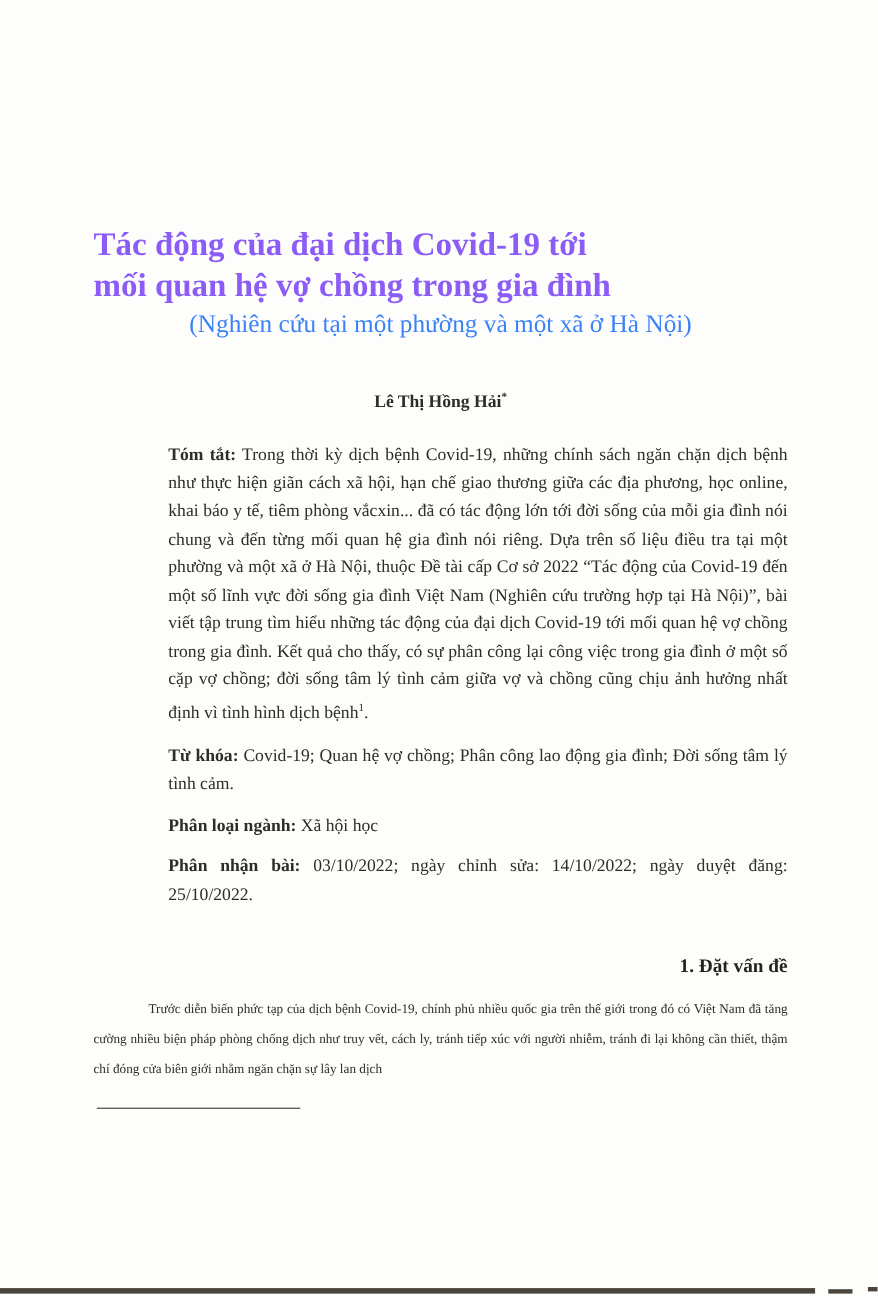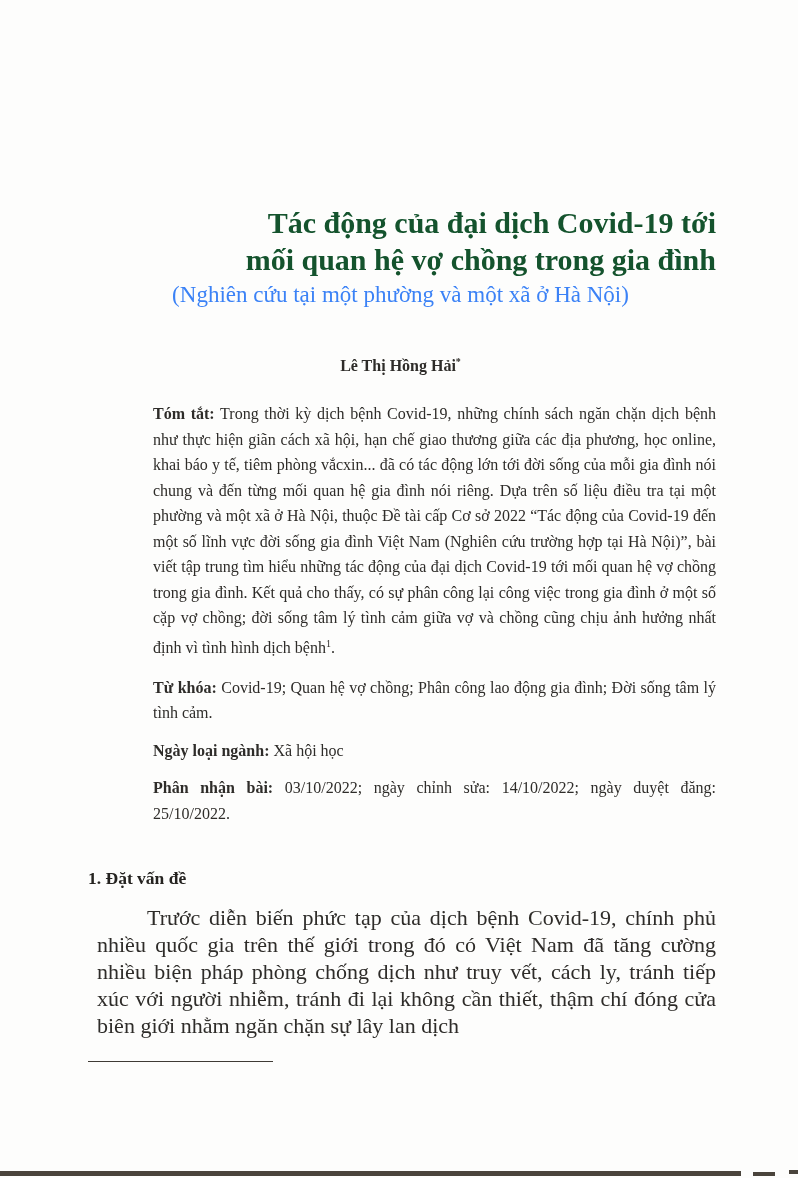--- a/index.html
+++ b/index.html
@@ -18,25 +18,25 @@
   }
   .content {
     position: absolute;
     top: 0; left: 0;
     width: 798px;
     padding: 204px 82px 0 85px;
     box-sizing: border-box;
   }
   .title {
     margin: 0;
-    text-align: right;
+    text-align: left;
     font-size: 30px;
     font-weight: bold;
     line-height: 37px;
-    color: #14532d;
+    color: #8b5cf6;
   }
   .title .tline { display: block; }
   .subtitle {
     text-align: center;
     font-size: 23px;
     line-height: 33px;
     color: #3b82f6;
   }
   .author {
     margin-top: 40px;
@@ -60,24 +60,25 @@
   .classification { margin-top: 12px; }
   .dates { margin-top: 12px; }
   .lbl { font-weight: bold; }
   sup.fnref { font-size: 10px; }
   .section-heading {
     margin: 38px 0 0 3px;
     font-size: 17.5px;
     font-weight: bold;
     line-height: 28px;
     color: #252320;
+    text-align: right;
   }
   .body-para {
-    margin: 12px 0 0 12px;
-    font-size: 22px;
+    margin: 12px 0 0 0;
+    font-size: 12px;
     line-height: 27px;
     text-align: justify;
     text-indent: 50px;
   }
   .footnotes {
     margin-top: 22px;
     margin-left: 3px;
     font-size: 13.5px;
     line-height: 20px;
   }
@@ -111,21 +112,21 @@
       <span class="tline">mối quan hệ vợ chồng trong gia đình</span>
     </h1>
     <div class="subtitle">(Nghiên cứu tại một phường và một xã ở Hà Nội)</div>
 
     <div class="author"><span>Lê Thị Hồng Hải</span><sup>*</sup></div>
 
     <p class="block indented abstract"><span class="lbl">Tóm tắt:</span> <span>Trong thời kỳ dịch bệnh Covid-19, những chính sách ngăn chặn dịch bệnh như thực hiện giãn cách xã hội, hạn chế giao thương giữa các địa phương, học online, khai báo y tế, tiêm phòng vắcxin... đã có tác động lớn tới đời sống của mỗi gia đình nói chung và đến từng mối quan hệ gia đình nói riêng. Dựa trên số liệu điều tra tại một phường và một xã ở Hà Nội, thuộc Đề tài cấp Cơ sở 2022 “Tác động của Covid-19 đến một số lĩnh vực đời sống gia đình Việt Nam (Nghiên cứu trường hợp tại Hà Nội)”, bài viết tập trung tìm hiểu những tác động của đại dịch Covid-19 tới mối quan hệ vợ chồng trong gia đình. Kết quả cho thấy, có sự phân công lại công việc trong gia đình ở một số cặp vợ chồng; đời sống tâm lý tình cảm giữa vợ và chồng cũng chịu ảnh hưởng nhất định vì tình hình dịch bệnh</span><sup class="fnref">1</sup><span>.</span></p>
 
     <p class="block indented keywords"><span class="lbl">Từ khóa:</span> <span>Covid-19; Quan hệ vợ chồng; Phân công lao động gia đình; Đời sống tâm lý tình cảm.</span></p>
 
-    <p class="block indented classification"><span class="lbl">Ngày loại ngành:</span> <span>Xã hội học</span></p>
+    <p class="block indented classification"><span class="lbl">Phân loại ngành:</span> <span>Xã hội học</span></p>
 
     <p class="block indented dates"><span class="lbl">Phân nhận bài:</span> <span>03/10/2022; ngày chỉnh sửa: 14/10/2022; ngày duyệt đăng: 25/10/2022.</span></p>
 
     <h2 class="section-heading">1. Đặt vấn đề</h2>
 
     <p class="body-para">Trước diễn biến phức tạp của dịch bệnh Covid-19, chính phủ nhiều quốc gia trên thế giới trong đó có Việt Nam đã tăng cường nhiều biện pháp phòng chống dịch như truy vết, cách ly, tránh tiếp xúc với người nhiễm, tránh đi lại không cần thiết, thậm chí đóng cửa biên giới nhằm ngăn chặn sự lây lan dịch</p>
 
     <div class="footnotes">
       <div class="fn-rule"></div>
     </div>

